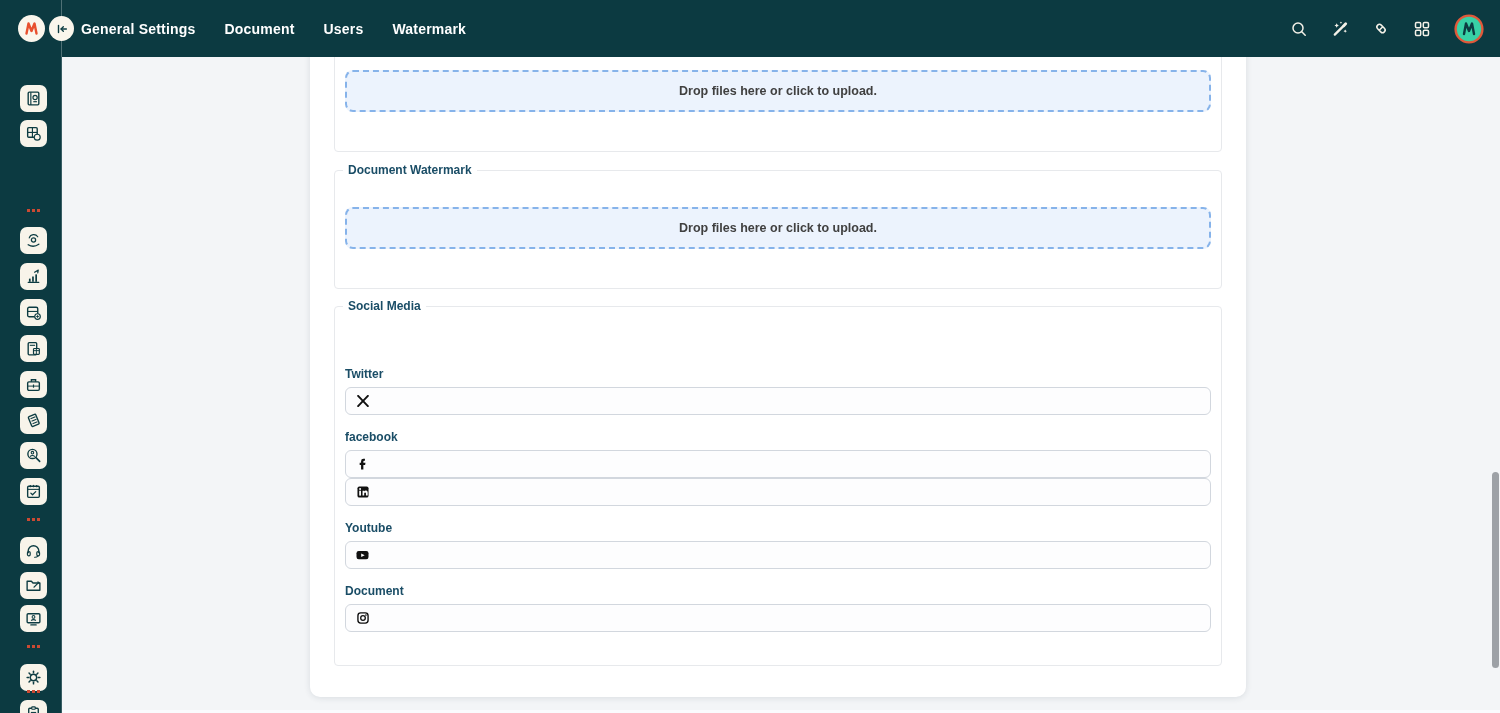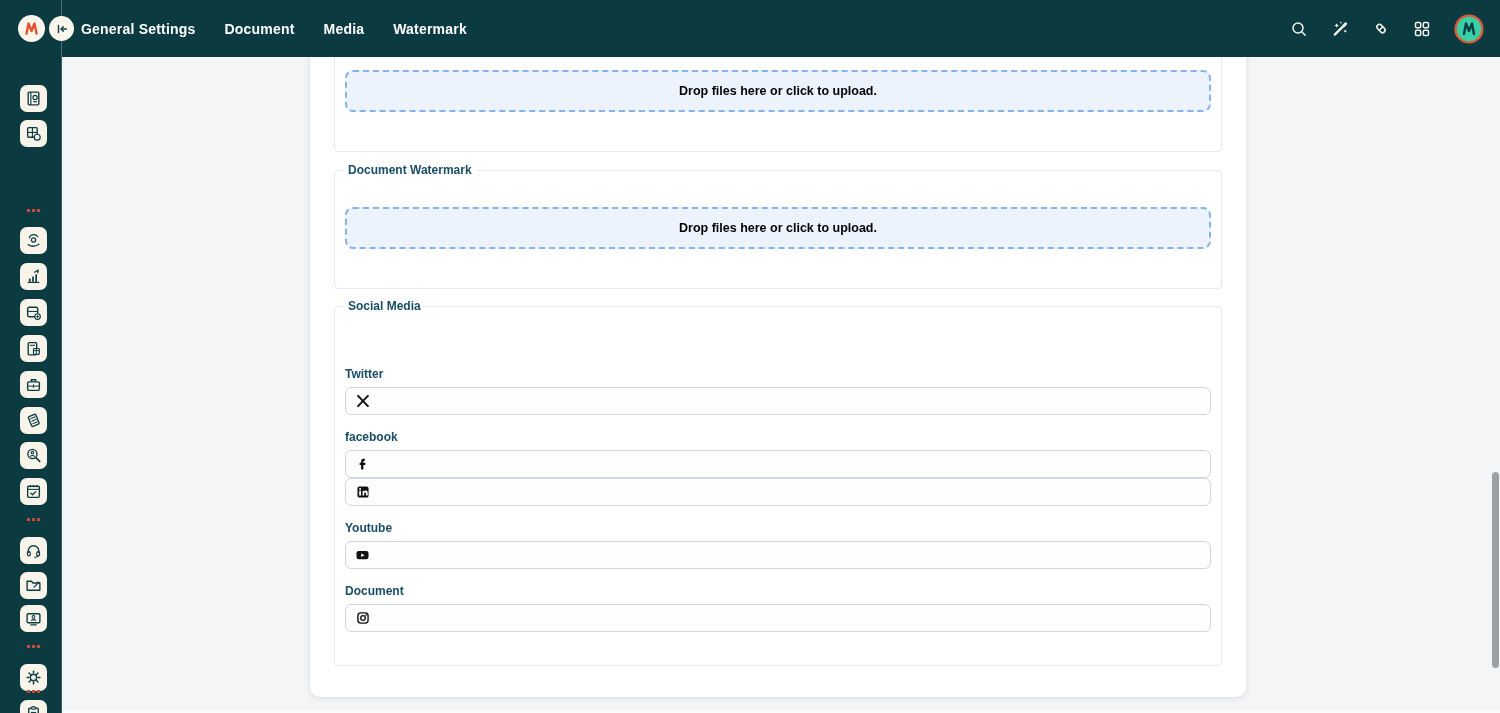--- a/index.html
+++ b/index.html
@@ -30,21 +30,21 @@
   .fieldset { position:relative; border:1px solid #e7e9ec; border-radius:4px; padding:0 10px; }
   .legend { position:absolute; top:-8px; left:8px; background:#ffffff; padding:0 5px; font-size:12px; font-weight:700; color:#1a4d66; line-height:14px; }
 
   .fs-upload-top { margin-top:20px; height:125px; }
   .fs-watermark  { margin-top:18px; height:119px; }
   .fs-social     { margin-top:17px; height:360px; }
 
   .dropzone { height:42px; border:2px dashed #86b3ea; border-radius:8px; background:#ecf3fd; display:flex; align-items:center; justify-content:center; cursor:pointer; }
   .dz-top { margin-top:42px; }
   .dz-wm  { margin-top:36px; }
-  .dropzone .dz-text { font-size:12.5px; font-weight:700; color:#000000; }
+  .dropzone .dz-text { font-size:12.5px; font-weight:700; color:#404040; }
 
   .field-label { display:block; font-size:12px; font-weight:700; color:#1a4d66; line-height:14px; margin:15px 0 6px 0; }
   .field-label.first { margin-top:60px; }
   .input-wrap { height:28px; border:1px solid #d2d7de; border-radius:6px; background:#fdfdfe; display:flex; align-items:center; padding:0 10px; gap:8px; }
   .input-wrap input { border:none; outline:none; background:transparent; flex:1; height:100%; font-size:12px; color:#222; font-family:"Liberation Sans", sans-serif; }
   .soc-icon { width:13px; height:13px; flex:0 0 13px; display:flex; align-items:center; justify-content:center; }
 
   
   .scroll-thumb { position:absolute; left:1492px; top:472px; width:7px; height:196px; background:#9da1a6; border-radius:4px; z-index:40; cursor:grab; }
   .bottom-strip { position:absolute; left:62px; bottom:0; width:1438px; height:3px; background:#fafbfd; z-index:25; }
@@ -69,21 +69,21 @@
       <svg width="14" height="14" viewBox="0 0 16 16">
         <line x1="4" y1="4" x2="4" y2="12" stroke="#0d3c42" stroke-width="1.6" stroke-linecap="round"></line>
         <line x1="13" y1="8" x2="7" y2="8" stroke="#0d3c42" stroke-width="1.6" stroke-linecap="round"></line>
         <path d="M9.5,5.5 L7,8 L9.5,10.5" fill="none" stroke="#0d3c42" stroke-width="1.6" stroke-linecap="round" stroke-linejoin="round"></path>
       </svg>
     </div>
 
     <div class="nav">
       <span class="nav-item">General Settings</span>
       <span class="nav-item">Document</span>
-      <span class="nav-item">Media</span>
+      <span class="nav-item">Users</span>
       <span class="nav-item">Watermark</span>
     </div>
 
     <div class="top-icons">
       <div class="tb-icon">
         <svg width="18" height="18" viewBox="0 0 18 18">
           <circle cx="8" cy="8" r="5" fill="none" stroke="#f4f1e8" stroke-width="1.5"></circle>
           <line x1="11.8" y1="11.8" x2="15.2" y2="15.2" stroke="#f4f1e8" stroke-width="1.5" stroke-linecap="round"></line>
         </svg>
       </div>

